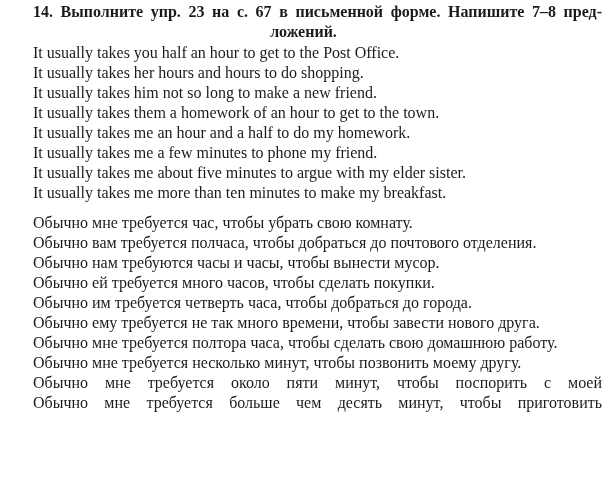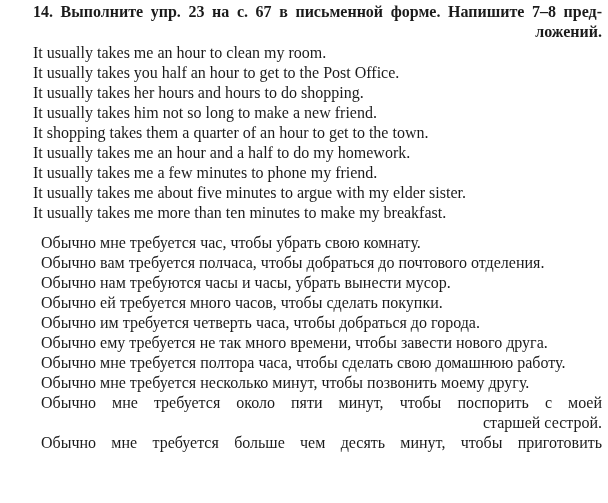--- a/index.html
+++ b/index.html
@@ -21,69 +21,66 @@
     font-weight: bold;
   }
   .jline {
     display: block;
     text-align: justify;
     text-align-last: justify;
     text-indent: 28px;
   }
   .cont {
     display: block;
-    text-align: right;
+    text-align: center;
   }
   .sent {
     margin: 0;
     text-indent: 28px;
     white-space: nowrap;
   }
   .sent.wrap {
     white-space: normal;
     text-indent: 0;
   }
   .russian-block {
     margin-top: 10px;
-    margin-left: 8px;
   }
 </style>
 </head>
 <body>
 
 <div class="page">
 
   <p class="heading">
     <span class="jline">14. Выполните упр. 23 на с. 67 в письменной форме. Напишите 7–8 пред-</span>
     <span class="cont">ложений.</span>
   </p>
 
   <div class="english-block">
-    <p class="sent">It usually takes me an hour to clean my room.</p>
     <p class="sent">It usually takes you half an hour to get to the Post Office.</p>
     <p class="sent">It usually takes her hours and hours to do shopping.</p>
     <p class="sent">It usually takes him not so long to make a new friend.</p>
-    <p class="sent">It shopping takes them a quarter of an hour to get to the town.</p>
+    <p class="sent">It usually takes them a homework of an hour to get to the town.</p>
     <p class="sent">It usually takes me an hour and a half to do my homework.</p>
     <p class="sent">It usually takes me a few minutes to phone my friend.</p>
     <p class="sent">It usually takes me about five minutes to argue with my elder sister.</p>
     <p class="sent">It usually takes me more than ten minutes to make my breakfast.</p>
   </div>
 
   <div class="russian-block">
     <p class="sent">Обычно мне требуется час, чтобы убрать свою комнату.</p>
     <p class="sent">Обычно вам требуется полчаса, чтобы добраться до почтового отделения.</p>
-    <p class="sent">Обычно нам требуются часы и часы, убрать вынести мусор.</p>
+    <p class="sent">Обычно нам требуются часы и часы, чтобы вынести мусор.</p>
     <p class="sent">Обычно ей требуется много часов, чтобы сделать покупки.</p>
     <p class="sent">Обычно им требуется четверть часа, чтобы добраться до города.</p>
     <p class="sent">Обычно ему требуется не так много времени, чтобы завести нового друга.</p>
     <p class="sent">Обычно мне требуется полтора часа, чтобы сделать свою домашнюю работу.</p>
     <p class="sent">Обычно мне требуется несколько минут, чтобы позвонить моему другу.</p>
     <p class="sent wrap">
       <span class="jline">Обычно мне требуется около пяти минут, чтобы поспорить с моей</span>
-      <span class="cont">старшей сестрой.</span>
     </p>
     <p class="sent wrap">
       <span class="jline">Обычно мне требуется больше чем десять минут, чтобы приготовить</span>
     </p>
   </div>
 
 </div>
 
 </body></html>

